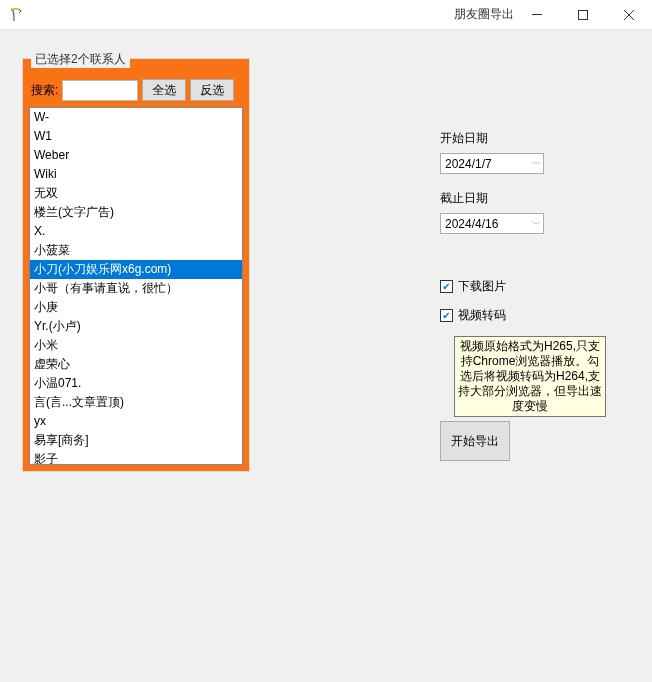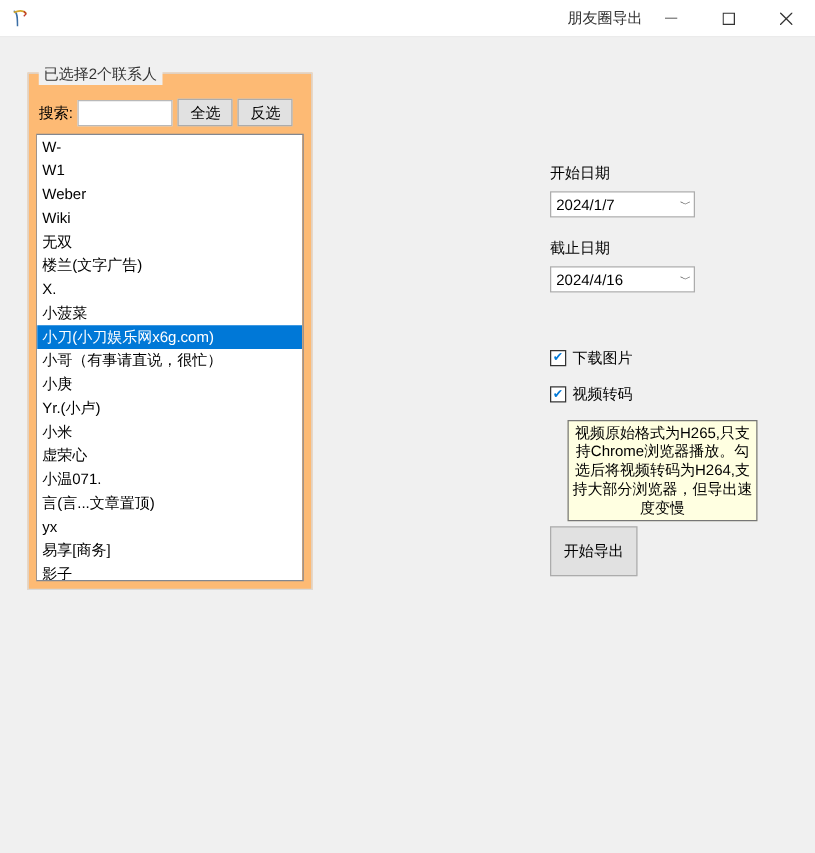--- a/index.html
+++ b/index.html
@@ -7,35 +7,35 @@
     
     .titlebar { height: 30px; background: #ffffff; border-bottom: 1px solid #e5e5e5; display: flex; align-items: center; padding-left: 8px; text-align: right; }
     .titlebar-icon { width: 16px; height: 16px; margin-right: 6px; }
     .titlebar-text { flex: 1; color: #333; }
     .titlebar-btns { display: flex; height: 100%; }
     .titlebar-btn { width: 46px; height: 100%; display: flex; align-items: center; justify-content: center; color: #555; font-size: 14px; }
     
     .window-body { padding: 18px 22px; display: flex; height: calc(100% - 30px); background: #f0f0f0; }
     
     .left-pane { width: 228px; }
-    .group { border: 1px solid #d9d9d9; position: relative; padding: 20px 6px 6px; background: #fdba74; }
+    .group { border: 1px solid #d9d9d9; position: relative; padding: 20px 6px 6px; background: #f97316; }
     .group-title { position: absolute; top: -8px; left: 8px; background: #f0f0f0; padding: 0 4px; color: #333; }
     
     .search-row { display: flex; align-items: center; gap: 4px; margin-bottom: 6px; padding: 0 2px; }
     .search-label { white-space: nowrap; }
     .search-input { width: 76px; height: 21px; border: 1px solid #b9b9b9; background: #fff; padding: 1px 3px; }
     .btn { height: 22px; border: 1px solid #acacac; background: #e1e1e1; padding: 0 9px; cursor: pointer; }
     
     .listbox { width: 100%; height: 358px; border: 1px solid #828790; background: #fff; overflow: auto; }
     .list-item { padding: 1px 4px; cursor: default; white-space: nowrap; overflow: hidden; font-size: 12px; line-height: 17px; }
     .list-item.selected { background: #0078d7; color: #fff; }
     
     .right-pane { flex: 1; padding-left: 190px; padding-top: 82px; }
     .form-label { display: block; margin-bottom: 6px; color: #000; }
-    .combo { width: 116px; height: 21px; border: 1px solid #acacac; background: #fff; display: flex; align-items: center; padding-left: 4px; margin-bottom: 16px; position: relative; cursor: default; }
+    .combo { width: 104px; height: 21px; border: 1px solid #acacac; background: #fff; display: flex; align-items: center; padding-left: 4px; margin-bottom: 16px; position: relative; cursor: default; }
     .combo-arrow { position: absolute; right: 2px; top: 52%; transform: translateY(-50%); font-size: 9px; color: #555; }
     
     .check-row { display: flex; align-items: center; gap: 5px; margin-bottom: 12px; }
     .check { width: 13px; height: 13px; border: 1px solid #333; background: #fff; display: flex; align-items: center; justify-content: center; font-size: 10px; color: #0078d7; }
     .check.checked::after { content: "✔"; line-height: 1; }
     
     .tooltip { width: 152px; border: 1px solid #767676; background: #ffffe1; padding: 2px 3px; font-size: 12px; line-height: 15px; margin-left: 14px; margin-bottom: 4px; color: #000; text-align: center; }
     
     .export-btn { height: 40px; border: 1px solid #acacac; background: #e1e1e1; padding: 0 10px; margin-top: 0; cursor: pointer; }
     

